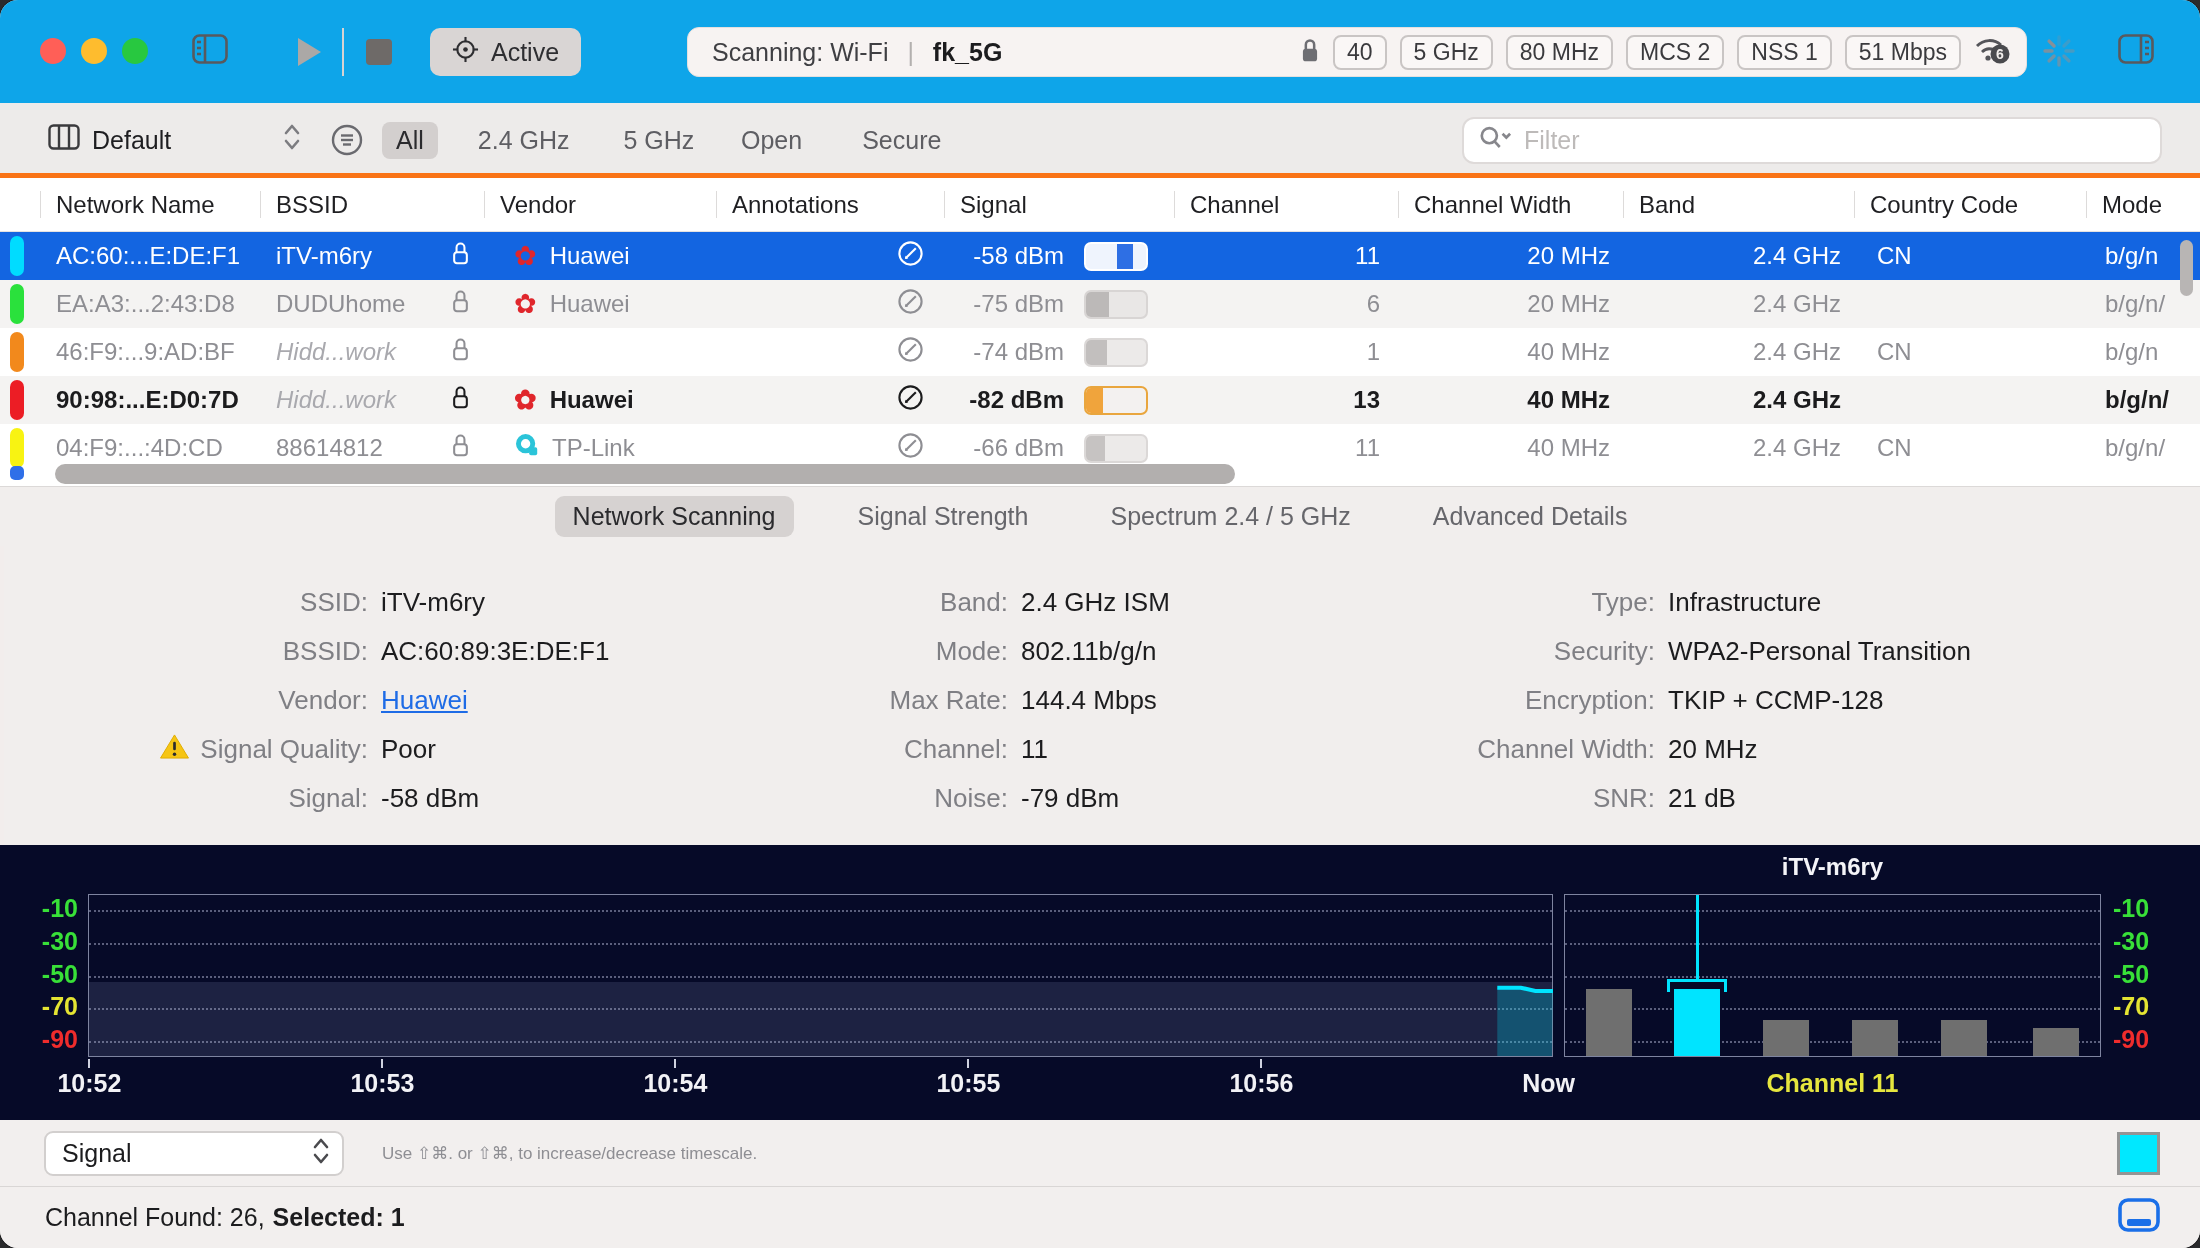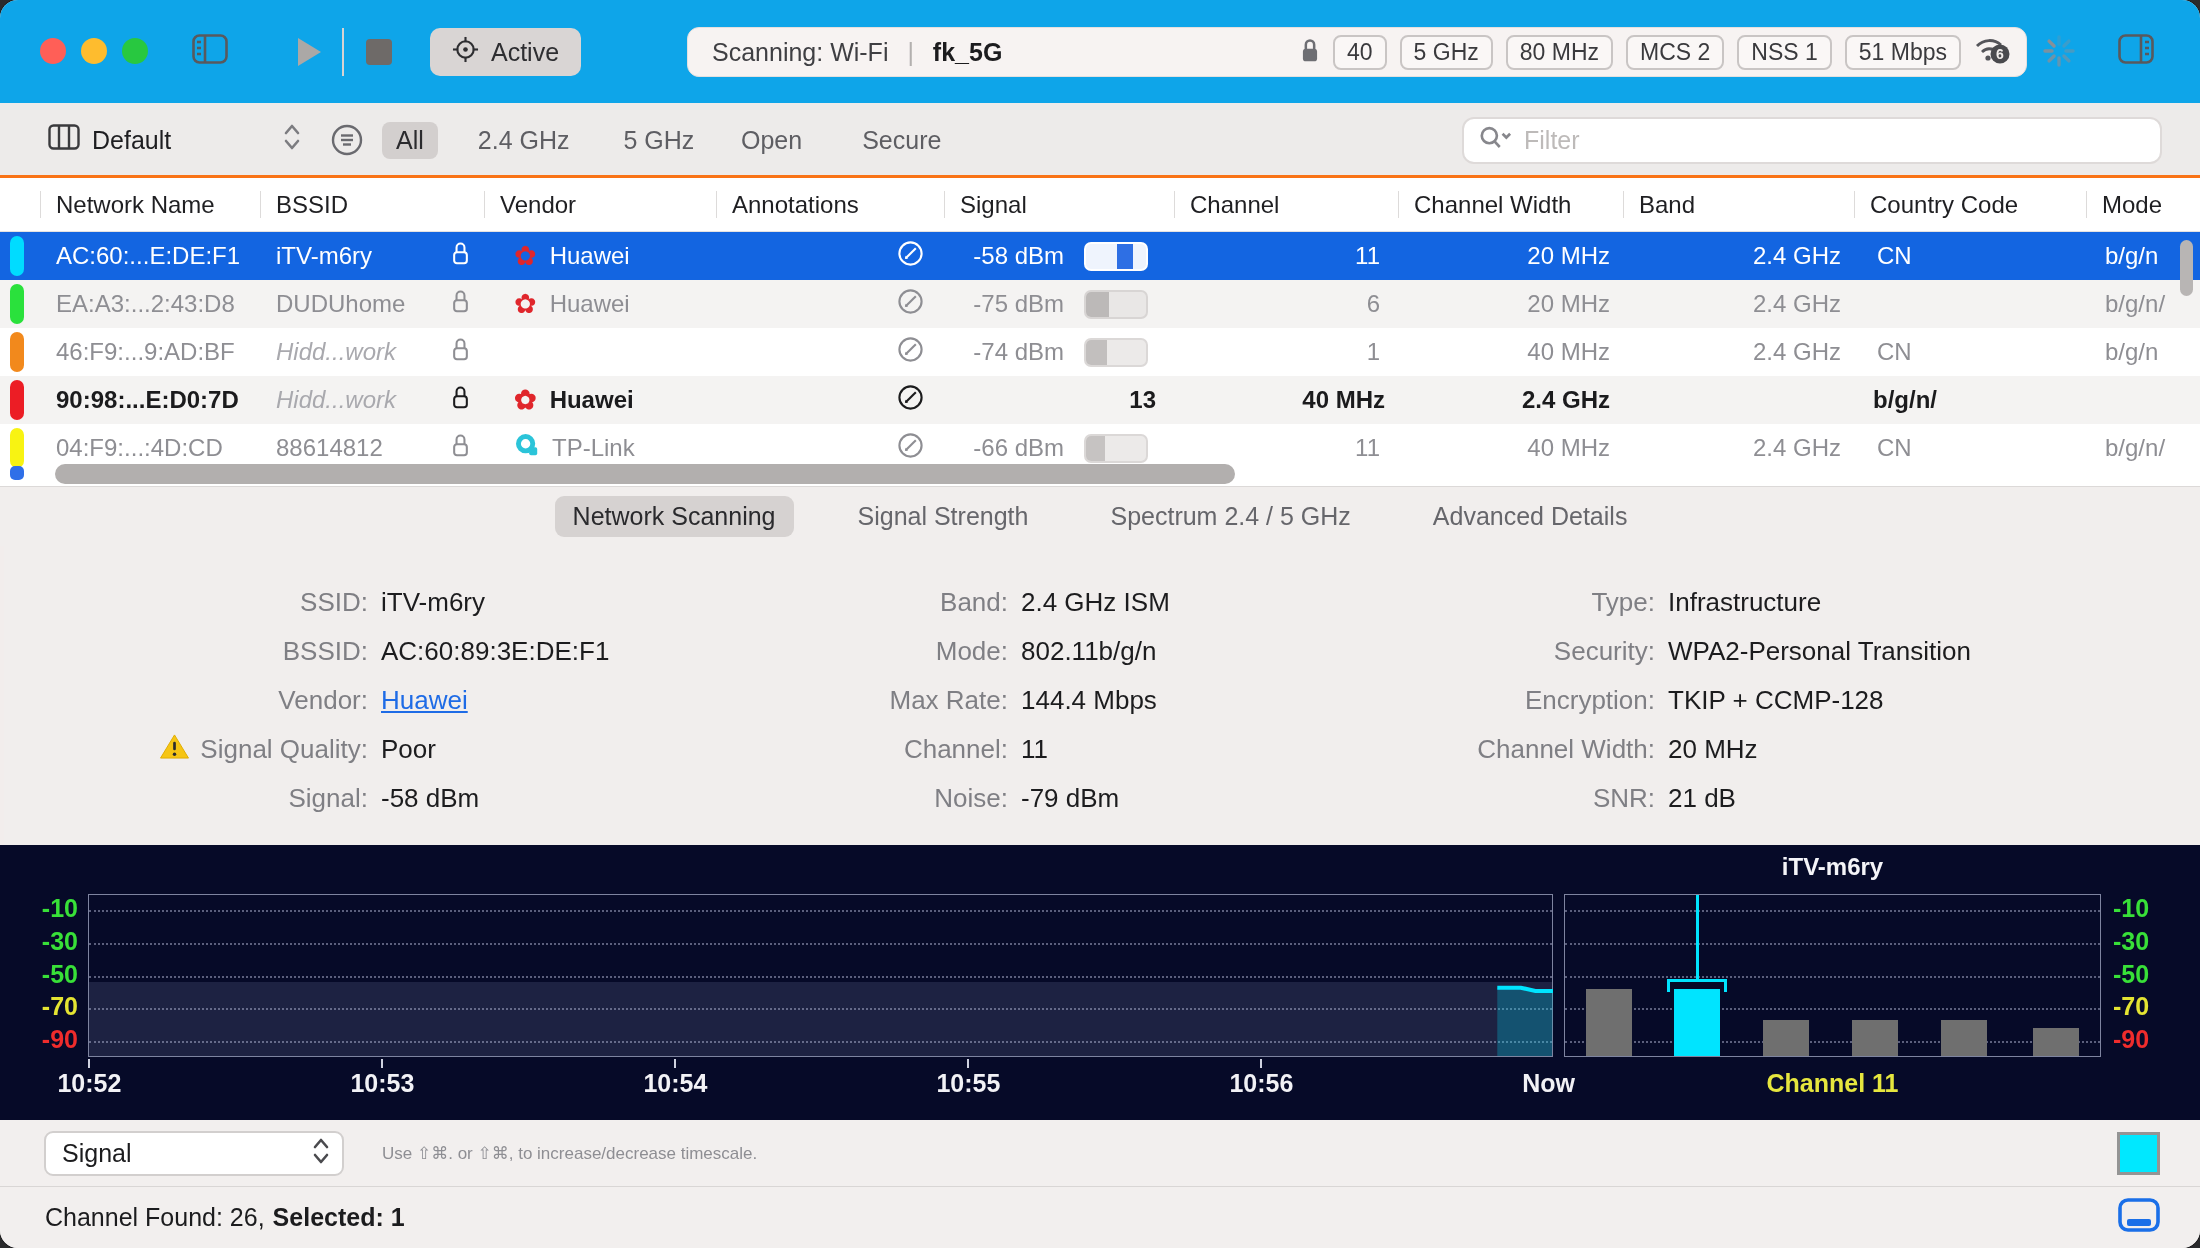--- a/index.html
+++ b/index.html
@@ -21,21 +21,21 @@
       border:1px solid #e4e0df;border-radius:12px;display:flex;align-items:center;padding:0 16px 0 24px;}
   .scantext{font-size:25px;color:#3f3f43;white-space:nowrap;}
   .scantext .sep{color:#b3b0af;margin:0 12px;}
   .scantext .net{color:#1c1c1e;font-weight:bold;}
   .pill-right{margin-left:auto;display:flex;align-items:center;gap:13px;}
   .badge{border:2px solid #c9c5c4;border-radius:8px;padding:0 12px;font-size:23px;line-height:31px;
       color:#3a3a3d;background:rgba(255,255,255,.35);white-space:nowrap;}
 
   
   .filterbar{position:absolute;top:103px;left:0;right:0;height:75px;background:#edebea;
-      border-bottom:3px solid #f97316;}
+      border-bottom:5px solid #f97316;}
   .fb-item{position:absolute;top:0;height:74px;display:flex;align-items:center;font-size:25px;color:#5e5e63;}
   .view-select{left:48px;gap:12px;color:#1e1e21;}
   .seg{padding:4px 14px;border-radius:8px;}
   .seg.active{background:#d3cfce;color:#2b2b2e;}
   .searchfield{position:absolute;left:1462px;top:14px;width:700px;height:47px;background:#ffffff;
       border:2px solid #dedad9;border-radius:12px;display:flex;align-items:center;padding:0 14px;gap:10px;}
   .searchfield input{border:none;outline:none;font-size:25px;color:#3a3a3d;flex:1;background:transparent;
       font-family:inherit;}
   .searchfield input::placeholder{color:#bdbab9;}
 
@@ -436,20 +436,26 @@
           <div class="cell c-vendor">
             <span class="huawei">✿</span>
             <span>Huawei</span>
           </div>
           <div class="cell c-ann">
             <span><svg width="27" height="27" viewBox="0 0 28 28">
                 <circle cx="14" cy="14" r="11.5" fill="none" stroke="currentColor" stroke-width="2.2"></circle>
                 <path d="M9 19 L19.5 8.5" stroke="currentColor" stroke-width="2.2" fill="none"></path>
                 <path d="M8.2 19.8 l3.4 -0.7 -2.7 -2.7 z" fill="currentColor"></path>
               </svg></span>
+          </div>
+          <div class="cell c-signal">
+            <span class="sv">-82 dBm</span>
+            <div class="sbar" style="background: rgb(243, 241, 240); border: 2px solid rgb(233, 166, 62);">
+              <div class="fillseg" style="left: 0%; width: 28%; background: rgb(240, 164, 60);"></div>
+            </div>
           </div>
           <div class="cell r-right c-ch">
             <span>13</span>
           </div>
           <div class="cell r-right c-cw">
             <span>40 MHz</span>
           </div>
           <div class="cell r-right c-band">
             <span>2.4 GHz</span>
           </div>

